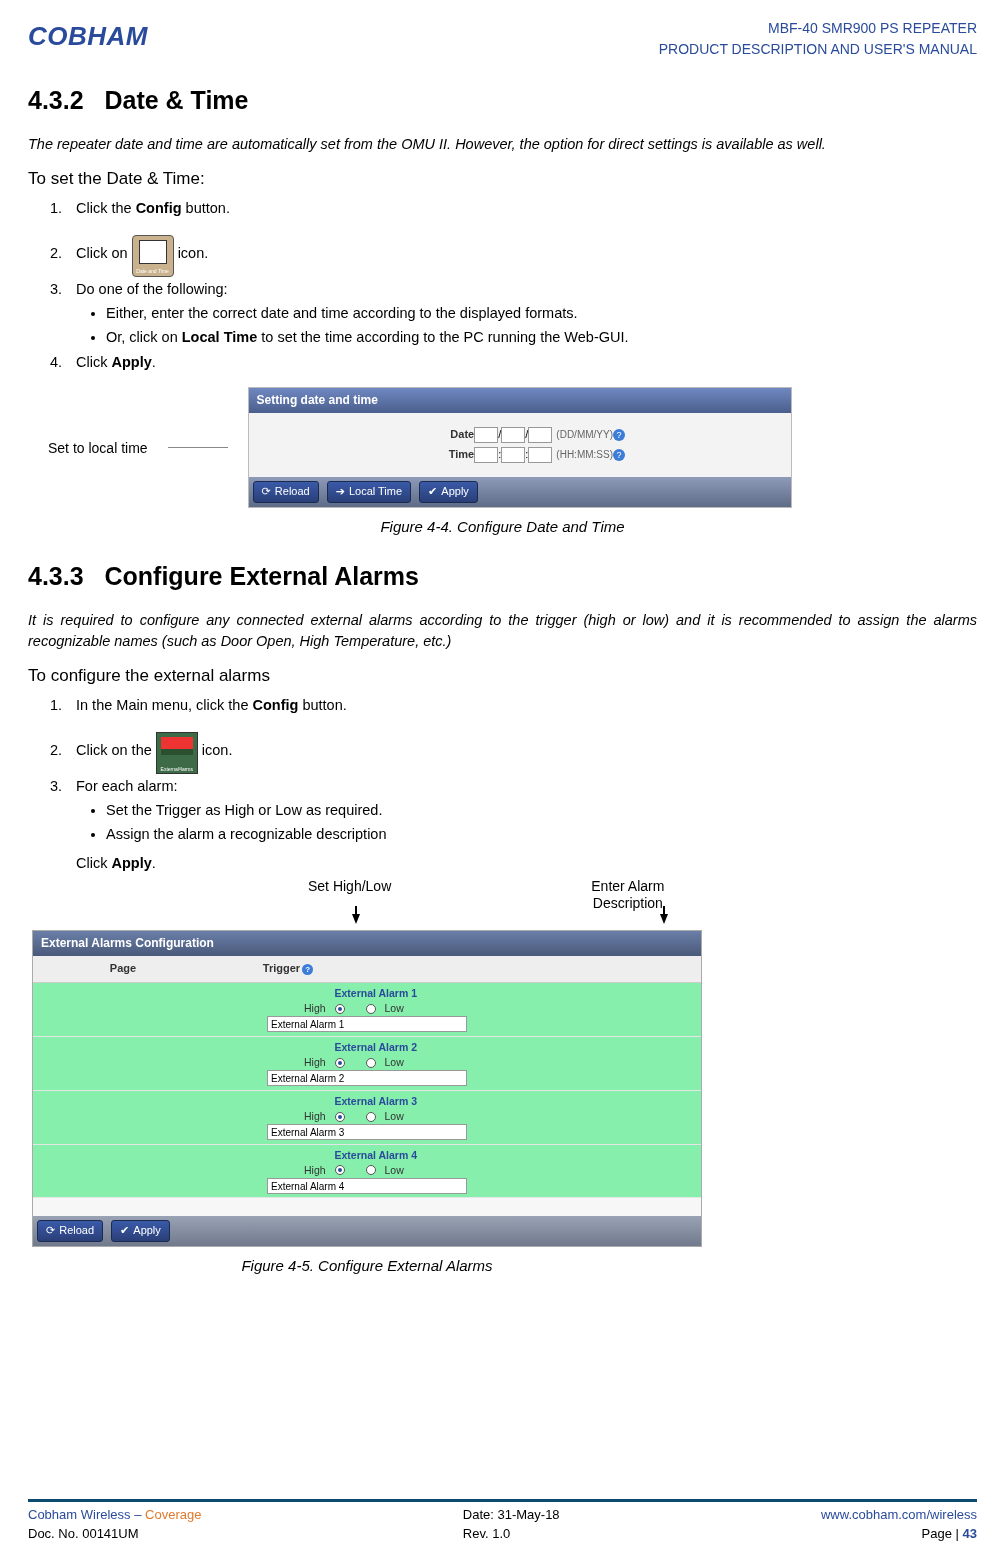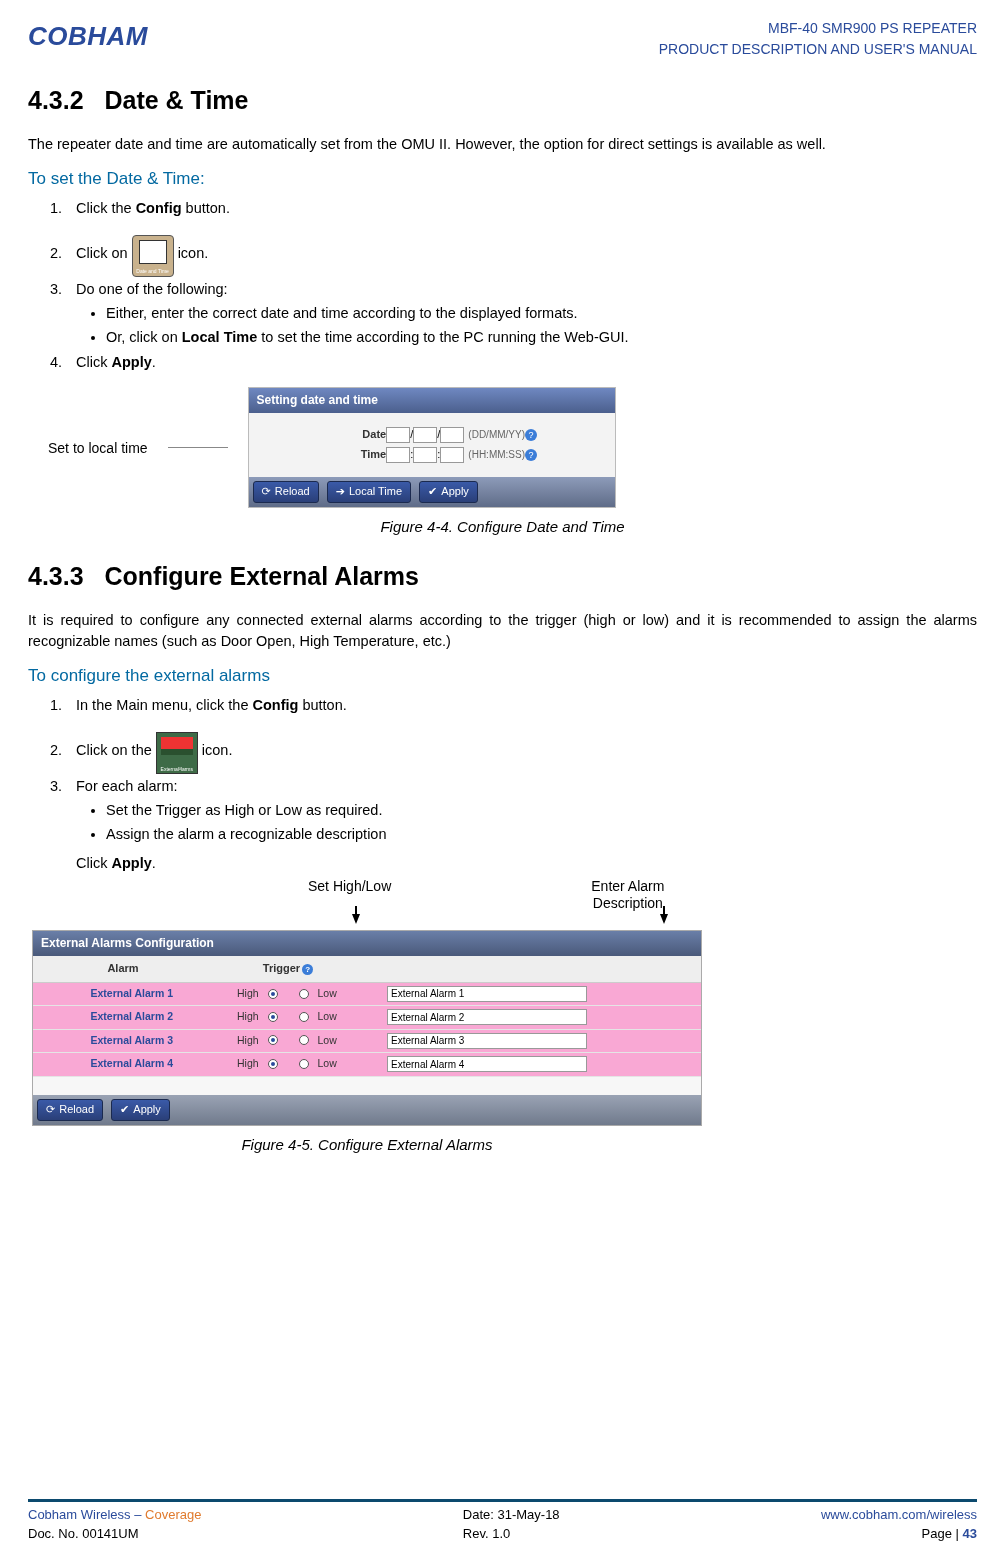--- a/index.html
+++ b/index.html
@@ -11,22 +11,22 @@
     height: 1562px;
     padding: 18px 28px 18px 28px;
     position: relative;
     background: #fff;
     line-height: 1.45;
   }
   .header { display: flex; justify-content: space-between; align-items: flex-start; margin-bottom: 22px; }
   .logo { font-family: Arial, sans-serif; font-weight: 900; font-style: italic; font-size: 26px; color: #2a4b9b; letter-spacing: 0.5px; }
   .hdr-right { text-align: right; color: #2a4b9b; font-size: 14px; font-family: Liberation Sans, sans-serif; line-height: 1.5; }
   h2.sec { font-family: Arial, sans-serif; font-size: 25px; font-weight: bold; margin-top: 10px; margin-bottom: 8px; }
-  .para { margin: 16px 0 12px 0; text-align: justify; }
-  .subhead { color: #0369a1; font-size: 17px; margin: 10px 0 6px 0; font-family: Verdana, sans-serif; }
+  .para { margin: 16px 0 12px 0; text-align: justify; font-style: italic; }
+  .subhead { color: #000000; font-size: 17px; margin: 10px 0 6px 0; font-family: Verdana, sans-serif; }
   ol.steps { list-style: decimal; padding-left: 38px; }
   ol.steps > li { padding-left: 10px; margin: 4px 0; }
   ul.bul { list-style: disc; padding-left: 30px; margin: 2px 0; }
   ul.bul > li { margin: 3px 0; }
   .icon-calendar {
     display: inline-block; width: 42px; height: 42px; vertical-align: middle;
     background: #c9b28d; border: 1px solid #555; border-radius: 4px; position: relative; top: 2px;
   }
   .icon-calendar::before {
     content: ""; position: absolute; left: 6px; right: 6px; top: 4px; bottom: 12px;
@@ -48,21 +48,21 @@
   .icon-extalarm::after {
     content: "External\AAlarms"; white-space: pre; position: absolute; left: 0; right: 0; bottom: 1px;
     font-size: 5px; color: #fff; text-align: center; line-height: 1;
   }
   
   .fig-wrap { margin: 14px 0 10px 0; }
   .fig-datetime { display: flex; align-items: center; gap: 20px; justify-content: flex-start; padding-left: 20px; }
   .callout-left { font-size: 14px; }
   .connector { flex: 0 0 60px; height: 1px; background: #888; position: relative; }
   .dt-panel {
-    width: 368px; border: 1px solid #bbb; background: #fff;
+    width: 544px; border: 1px solid #bbb; background: #fff;
     font-family: Tahoma, sans-serif; font-size: 11px;
   }
   .dt-title { background: linear-gradient(#6f88c1,#4b5f8d); color: #fff; padding: 4px 8px; font-weight: bold; font-size: 12px; }
   .dt-body { background: #f3f3f3; padding: 10px 6px; }
   .dt-row { display: flex; align-items: center; justify-content: center; margin: 4px 0; }
   .dt-label { width: 60px; text-align: right; font-weight: bold; color: #333; font-size: 11px; }
   .dt-input { width: 24px; height: 16px; border: 1px solid #999; background: #fff; }
   .dt-fmt { color: #666; font-size: 10px; margin-left: 4px; }
   .dt-help { display: inline-block; width: 12px; height: 12px; border-radius: 50%; background: #3b7dd8; color: #fff; font-size: 9px; text-align: center; line-height: 12px; }
   .dt-btnbar { background: linear-gradient(#8d9bb9,#5f6c88); padding: 4px; display: flex; gap: 8px; }
@@ -79,21 +79,21 @@
   .arrow1::before, .arrow2::before { content: ""; position: absolute; left: -1px; top: -18px; width: 2px; height: 12px; background: #000; }
   .arrow1 { left: 324px; }
   .arrow2 { left: 632px; }
   .ext-panel { width: 670px; border: 1px solid #aaa; font-family: Tahoma, sans-serif; font-size: 11px; margin-left: 4px; }
   .ext-title { background: linear-gradient(#6a7fa8,#4a597a); color: #fff; padding: 4px 8px; font-weight: bold; font-size: 12px; }
   .ext-thead { display: flex; background: #eee; border-bottom: 1px solid #ccc; }
   .ext-thead > div { padding: 5px 8px; font-weight: bold; color: #333; font-size: 11px; }
   .col-name { width: 180px; text-align: center; }
   .col-trig { width: 150px; text-align: center; }
   .col-desc { flex: 1; text-align: center; }
-  .ext-row { display: flex; align-items: flex-start; background: #f9a8d4; border-bottom: 1px solid #e5e5e5; padding: 3px 0; }
+  .ext-row { display: flex; align-items: center; background: #86efac; border-bottom: 1px solid #e5e5e5; padding: 3px 0; flex-direction: column; }
   .ext-row .rn { width: 180px; text-align: right; padding-right: 40px; color: #2a4b9b; font-weight: bold; font-size: 10.5px; }
   .ext-row .rt { width: 150px; font-size: 10.5px; color: #333; display: flex; align-items: center; gap: 9px; margin-left: 24px; }
   .ext-row .rd { flex: 1; }
   .ext-row .rd input { width: 200px; height: 16px; border: 1px solid #999; font-size: 10px; padding: 0 3px; }
   .radio { display: inline-block; width: 10px; height: 10px; border: 1px solid #555; border-radius: 50%; position: relative; background: #fff; }
   .radio.sel::after { content: ""; position: absolute; left: 2px; top: 2px; width: 4px; height: 4px; background: #2a4b9b; border-radius: 50%; }
   .ext-btnbar { background: linear-gradient(#9aa3b4,#707a8c); padding: 4px; display: flex; gap: 8px; }
   
   .footer { position: absolute; left: 28px; right: 28px; bottom: 18px; border-top: 3px solid #0c4a6e; padding-top: 4px; font-size: 13px; display: flex; justify-content: space-between; }
   .footer .c1 { color: #2a4b9b; }
@@ -215,21 +215,21 @@
   <div><span>Enter Alarm</span><br><span>Description</span></div>
 </div>
 <div class="arrows-row">
   <div class="arrow1"></div>
   <div class="arrow2"></div>
 </div>
 
 <div class="ext-panel">
   <div class="ext-title">External Alarms Configuration</div>
   <div class="ext-thead">
-    <div class="col-name">Alarm</div>
+    <div class="col-name">Page</div>
     <div class="col-trig"><span>Trigger</span><span class="help-q">?</span></div>
   </div>
   <div class="ext-row">
     <div class="rn">External Alarm 1</div>
     <div class="rt"><span>High</span><span class="radio sel"></span>&nbsp;<span class="radio"></span><span>Low</span></div>
     <div class="rd"><input value="External Alarm 1" style=""></div>
   </div>
   <div class="ext-row">
     <div class="rn">External Alarm 2</div>
     <div class="rt"><span>High</span><span class="radio sel"></span>&nbsp;<span class="radio"></span><span>Low</span></div>

